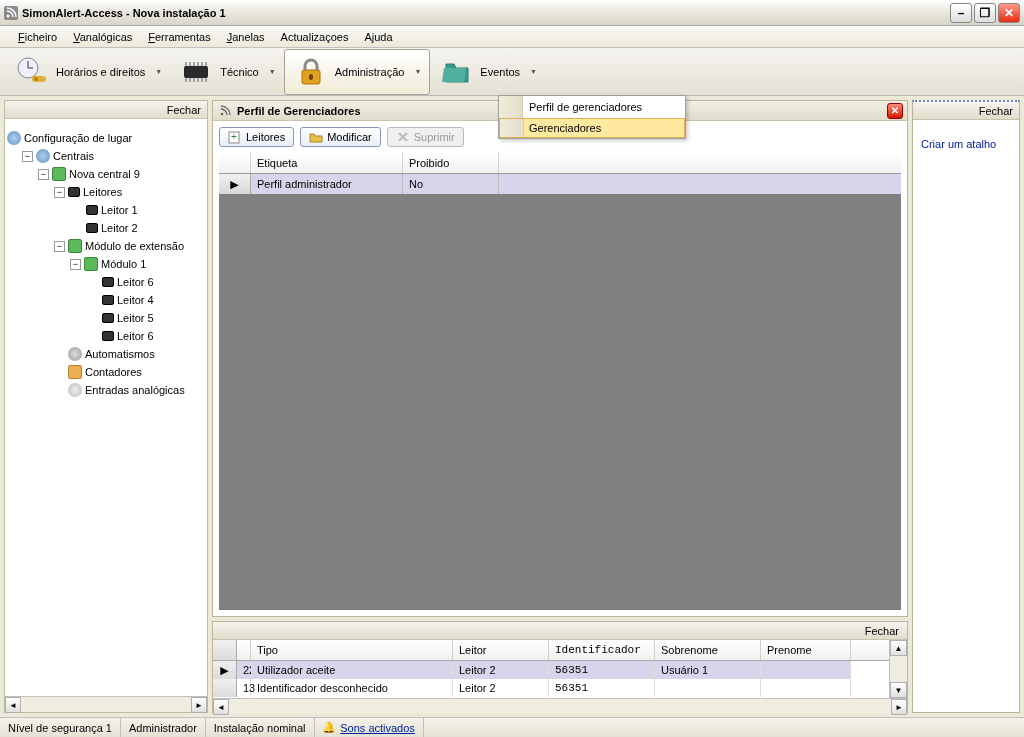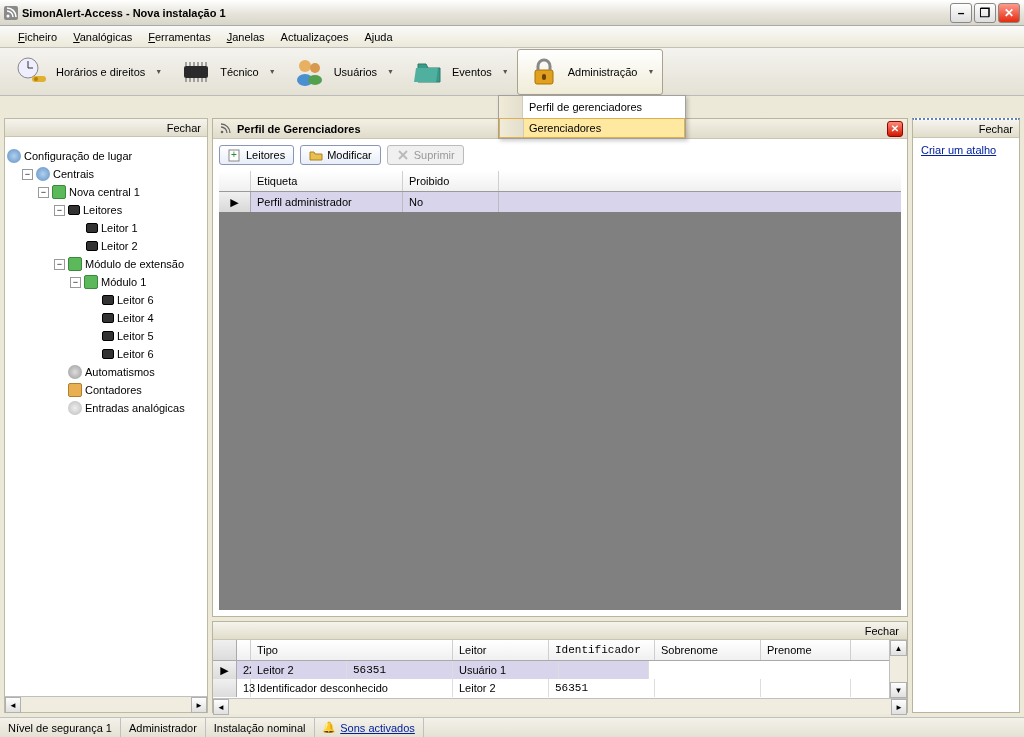--- a/index.html
+++ b/index.html
@@ -20,21 +20,21 @@
 
 
 .toolbar { height: 48px; background: linear-gradient(to bottom,#f4f3ef,#e4e1d4); display: flex; align-items: center; padding-left: 6px; border-bottom: 1px solid #bbb; }
 .tool-btn { display: flex; align-items: center; padding: 4px 8px; gap: 6px; cursor: default; }
 .tool-btn .ico { width: 36px; height: 36px; display: flex; align-items: center; justify-content: center; }
 .tool-btn .lbl { }
 .tool-btn .dd { font-size: 7px; margin-left: 4px; color: #555; }
 .tool-btn.open { background: linear-gradient(to bottom,#fff,#f0ecd8); border: 1px solid #a8a28f; border-radius: 3px; }
 
 
-.container { position: absolute; top: 96px; bottom: 20px; left: 0; right: 0; display: flex; margin-top: 18px; }
+.container { position: absolute; top: 96px; bottom: 20px; left: 0; right: 0; display: flex; }
 .left-pane { width: 204px; border: 1px solid #bdbaa4; margin: 4px 2px 4px 4px; background: #fff; display: flex; flex-direction: column; }
 .pane-header { height: 18px; background: linear-gradient(to bottom,#f5f4ee,#e1ddcc); border-bottom: 1px solid #c9c5b0; display: flex; justify-content: flex-end; align-items: center; padding-right: 6px; font-size: 11px; }
 .tree { flex: 1; overflow: auto; padding: 10px 2px; }
 .tree-row { display: flex; align-items: center; height: 18px; gap: 3px; white-space: nowrap; }
 .tree-indent { display: inline-block; }
 .exp { width: 11px; height: 11px; border: 1px solid #999; display: inline-flex; align-items: center; justify-content: center; font-size: 9px; line-height: 9px; background: #fff; cursor: pointer; }
 .exp-empty { width: 11px; display: inline-block;}
 .node-ico { width: 14px; height: 14px; border-radius: 2px; display: inline-block; }
 .ico-globe { background: radial-gradient(circle,#b0d0f0,#6090c0); border-radius: 50%; }
 .ico-green { background: #5bb85b; border: 1px solid #3a8a3a; }
@@ -75,21 +75,21 @@
 .log-row.sel .lc { background: #d8d4ec; }
 .lcol0 { width: 24px; background: linear-gradient(to bottom,#f0f0f0,#dcdcdc); border-right:1px solid #aaa; display: flex; align-items: center; justify-content: center; }
 .lcol1 { width: 14px; } .lcol2 { width: 202px; } .lcol3 { width: 96px; } .lcol4 { width: 106px; font-family: Liberation Mono, monospace; } .lcol5 { width: 106px; } .lcol6 { width: 90px; }
 .log-grid-wrap { display: flex; }
 .log-vscroll { width: 18px; background: #ece9d8; border-left: 1px solid #c0c0c0; display: flex; flex-direction: column;}
 .log-vscroll .varr { height: 16px; border: 1px solid #b0b0b0; background: linear-gradient(to bottom,#fefefe,#e0e0e0); display: flex; align-items: center; justify-content: center; font-size: 8px;}
 .log-vscroll .vtrack { flex:1; background: #f0ede0;}
 
 .right-pane { width: 108px; margin: 4px 4px 4px 2px; border: 1px solid #b8b49e; background: #fff; border-top: 2px dotted #6080c0;}
 .right-pane .pane-header { }
-.right-pane .link { color: #0020a0; text-decoration: underline; padding: 6px 8px; display: block; cursor: pointer;}
+.right-pane .link { color: #0020a0; padding: 18px 8px; display: block; cursor: pointer;}
 
 
 .dropdown { position: absolute; top: 95px; left: 498px; width: 188px; background: #fff; border: 1px solid #a0a0a0; box-shadow: 2px 2px 4px rgba(0,0,0,0.2); z-index: 100;}
 .dropdown .dd-item { display: flex; align-items: center; height: 22px; padding-left: 30px; position: relative; cursor: pointer;}
 .dropdown .dd-icon-col { position: absolute; left: 0; top: 0; width: 24px; height: 100%; background: linear-gradient(to right,#f0ecd8,#e4decc); border-right: 1px solid #d0ccb8;}
 .dropdown .dd-item.hl { background: #ffe8a0; border: 1px solid #e0b050; margin: 0; padding-left: 29px; height: 20px;}
 
 
 .statusbar { position: absolute; bottom: 0; left: 0; right: 0; height: 20px; background: linear-gradient(to bottom,#f4f2e9,#e4e1d4); border-top: 1px solid #c0c0c0; display: flex; align-items: center; font-size: 11px; }
 .statusbar .cell { padding: 0 8px; border-right: 1px solid #c0c0c0; height: 100%; display: flex; align-items: center; gap: 4px;}
@@ -157,53 +157,41 @@
             <line x1="16" y1="24" x2="16" y2="28"></line>
             <line x1="20" y1="24" x2="20" y2="28"></line>
             <line x1="24" y1="24" x2="24" y2="28"></line>
             <line x1="28" y1="24" x2="28" y2="28"></line>
           </g>
         </svg>
       </span>
     <span class="lbl">Técnico</span>
     <span class="dd">▼</span>
   </div>
-  <div class="tool-btn">
-    <span class="ico">
-        <svg width="36" height="36" viewBox="0 0 36 36">
-          <circle cx="13" cy="12" r="6" fill="#e8b060"></circle>
-          <ellipse cx="13" cy="26" rx="8" ry="6" fill="#4a90d0"></ellipse>
-          <circle cx="23" cy="14" r="5" fill="#d89850"></circle>
-          <ellipse cx="23" cy="26" rx="7" ry="5" fill="#50a050"></ellipse>
-        </svg>
-      </span>
-    <span class="lbl">Usuários</span>
-    <span class="dd">▼</span>
-  </div>
-  <div class="tool-btn">
-    <span class="ico">
-        <svg width="36" height="36" viewBox="0 0 36 36">
-          <path d="M8 10 L16 10 L18 14 L30 14 L30 28 L8 28 Z" fill="#3a9a8a" stroke="#2a7a6a"></path>
-          <path d="M6 14 L28 14 L26 28 L4 28 Z" fill="#50b0a0"></path>
-        </svg>
-      </span>
-    <span class="lbl">Eventos</span>
-    <span class="dd">▼</span>
-  </div>
   <div class="tool-btn open">
     <span class="ico">
         <svg width="36" height="36" viewBox="0 0 36 36">
           <rect x="9" y="16" width="18" height="14" rx="2" fill="#e0a020" stroke="#b07000"></rect>
           <path d="M12 16 v-4 a6 6 0 0 1 12 0 v4" fill="none" stroke="#888" stroke-width="3"></path>
           <rect x="16" y="20" width="4" height="6" rx="2" fill="#704000"></rect>
         </svg>
       </span>
     <span class="lbl">Administração</span>
     <span class="dd">▼</span>
   </div>
+  <div class="tool-btn">
+    <span class="ico">
+        <svg width="36" height="36" viewBox="0 0 36 36">
+          <path d="M8 10 L16 10 L18 14 L30 14 L30 28 L8 28 Z" fill="#3a9a8a" stroke="#2a7a6a"></path>
+          <path d="M6 14 L28 14 L26 28 L4 28 Z" fill="#50b0a0"></path>
+        </svg>
+      </span>
+    <span class="lbl">Eventos</span>
+    <span class="dd">▼</span>
+  </div>
 </div>
 
 <div class="dropdown">
   <div class="dd-item">
     <div class="dd-icon-col"></div>
     <span>Perfil de gerenciadores</span>
   </div>
   <div class="dd-item hl">
     <div class="dd-icon-col"></div>
     <span>Gerenciadores</span>
@@ -224,21 +212,21 @@
       <div class="tree-row">
           <span class="tree-indent" style="width:12px"></span>
           <span class="exp">−</span>
           <span class="node-ico ico-globe"></span>
           <span>Centrais</span>
         </div>
       <div class="tree-row">
           <span class="tree-indent" style="width:28px"></span>
           <span class="exp">−</span>
           <span class="node-ico ico-green"></span>
-          <span>Nova central 1</span>
+          <span>Nova central 9</span>
         </div>
       <div class="tree-row">
           <span class="tree-indent" style="width:44px"></span>
           <span class="exp">−</span>
           <span class="node-ico ico-reader"></span>
           <span>Leitores</span>
         </div>
       <div class="tree-row">
           <span class="tree-indent" style="width:62px"></span>
           <span class="exp-empty"></span>
@@ -377,20 +365,21 @@
             <div class="lh lcol1"></div>
             <div class="lh lcol2">Tipo</div>
             <div class="lh lcol3">Leitor</div>
             <div class="lh lcol4">Identificador</div>
             <div class="lh lcol5">Sobrenome</div>
             <div class="lh lcol6">Prenome</div>
           </div>
           <div class="log-row sel">
             <div class="lcol0">▶</div>
             <div class="lc lcol1">22</div>
+            <div class="lc lcol2">Utilizador aceite</div>
             <div class="lc lcol3">Leitor 2</div>
             <div class="lc lcol4">56351</div>
             <div class="lc lcol5">Usuário 1</div>
             <div class="lc lcol6"></div>
           </div>
           <div class="log-row">
             <div class="lcol0"></div>
             <div class="lc lcol1">13</div>
             <div class="lc lcol2">Identificador desconhecido</div>
             <div class="lc lcol3">Leitor 2</div>

